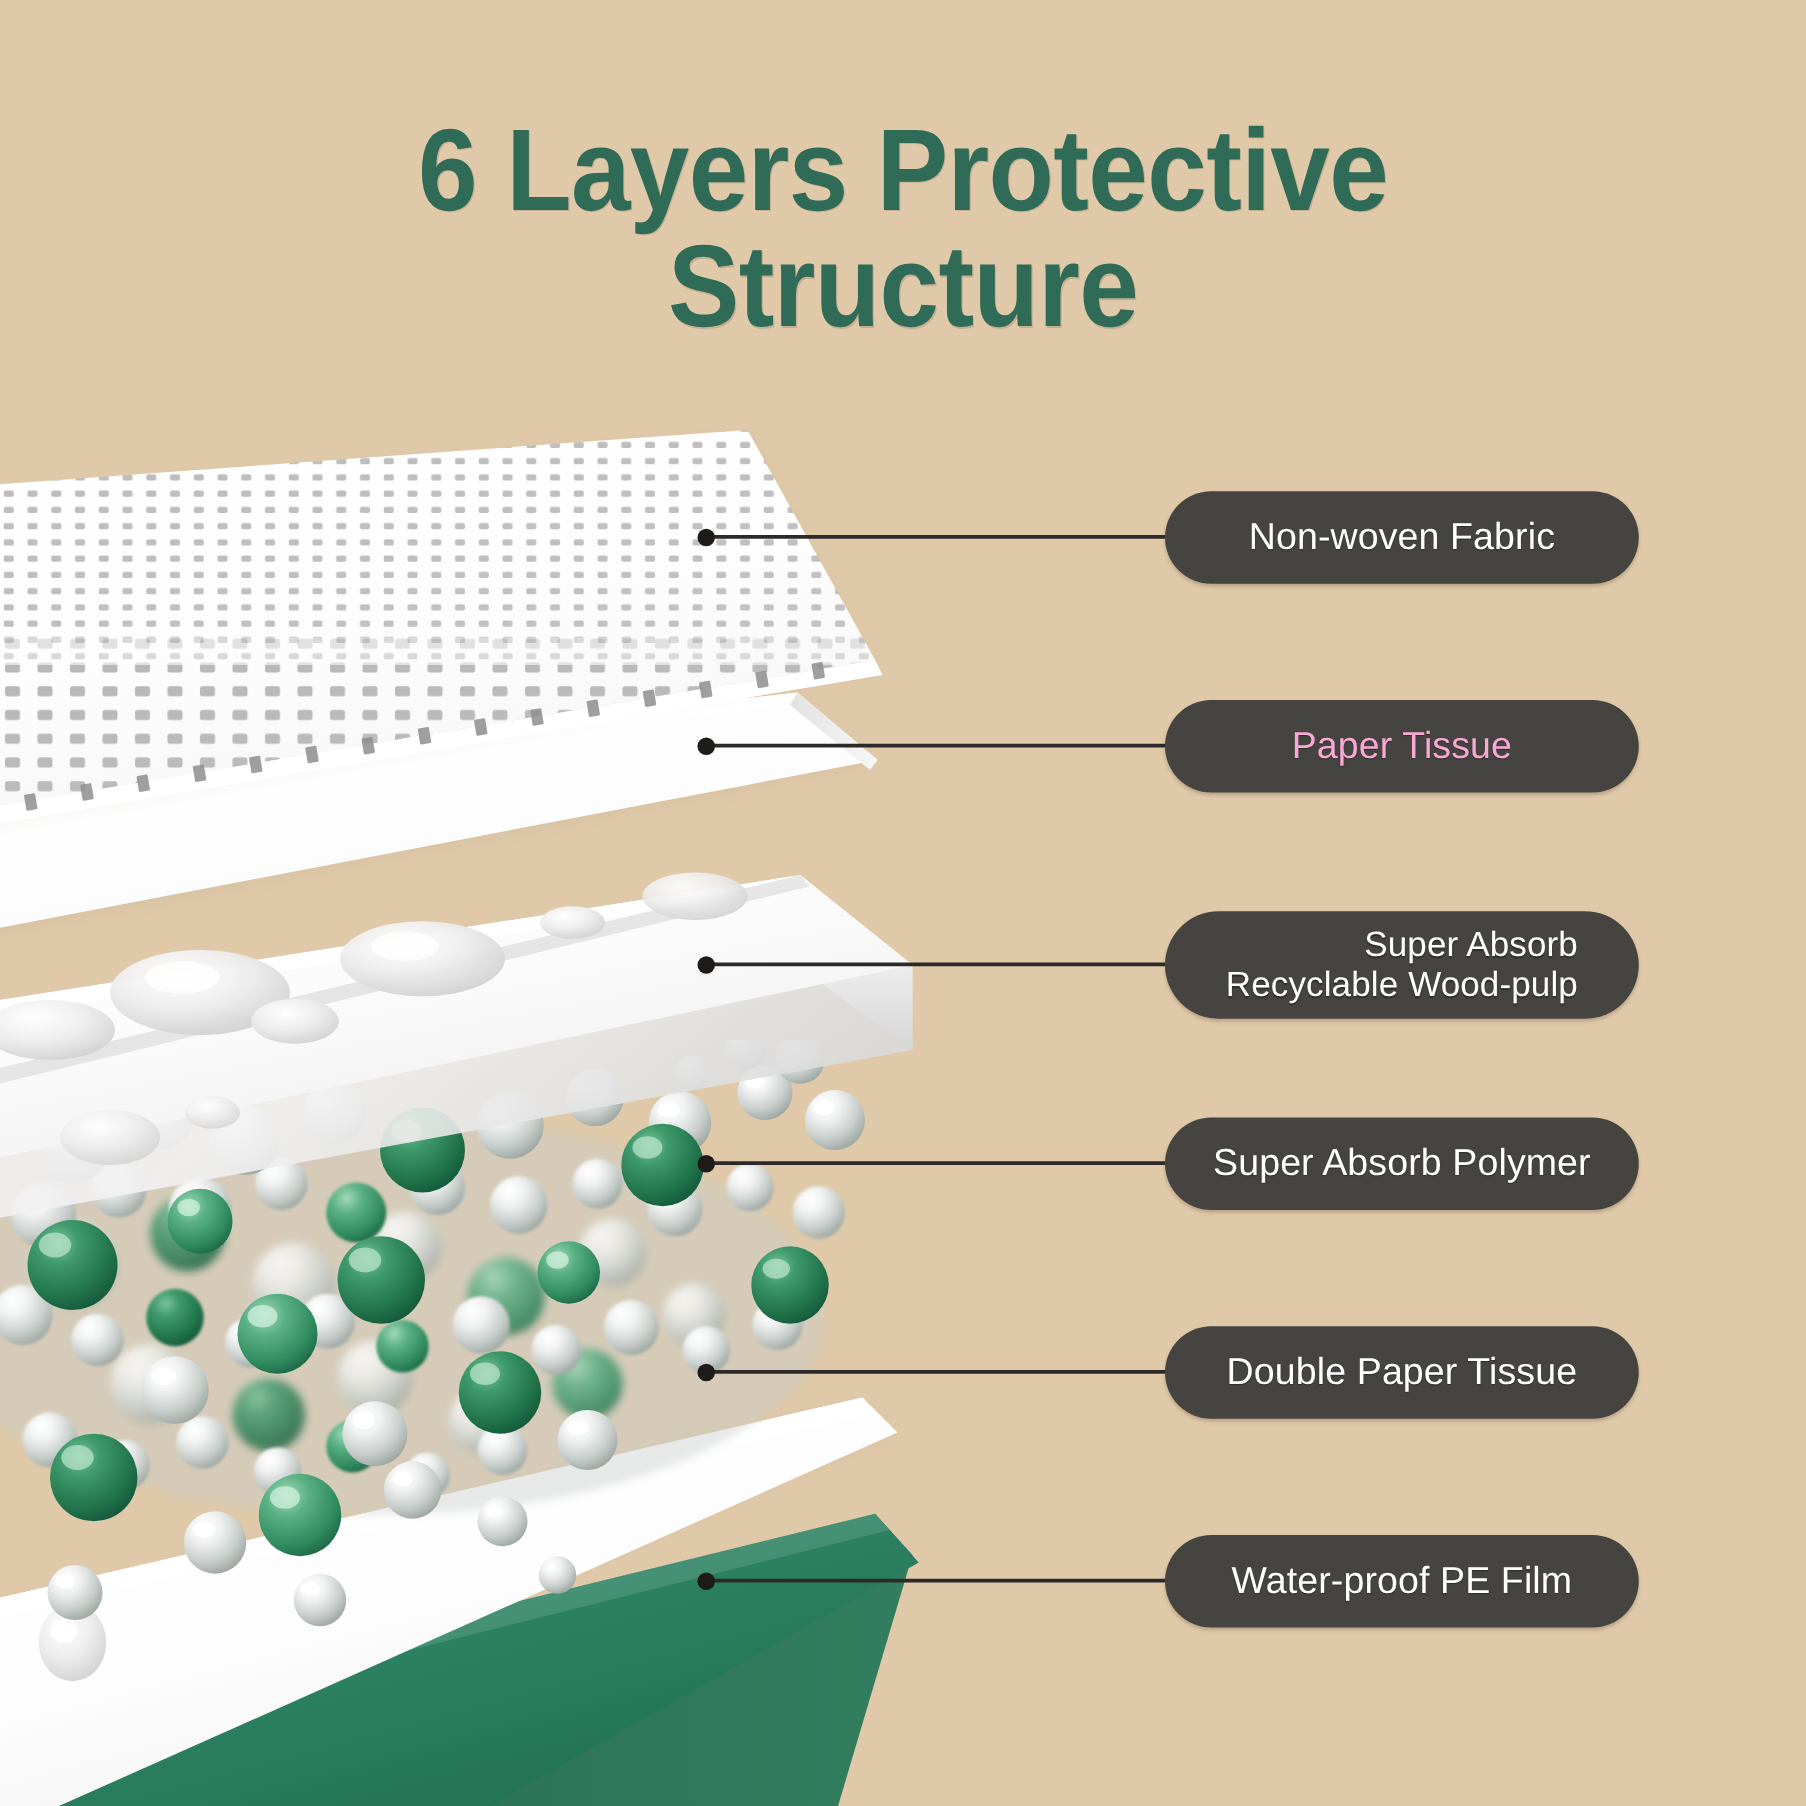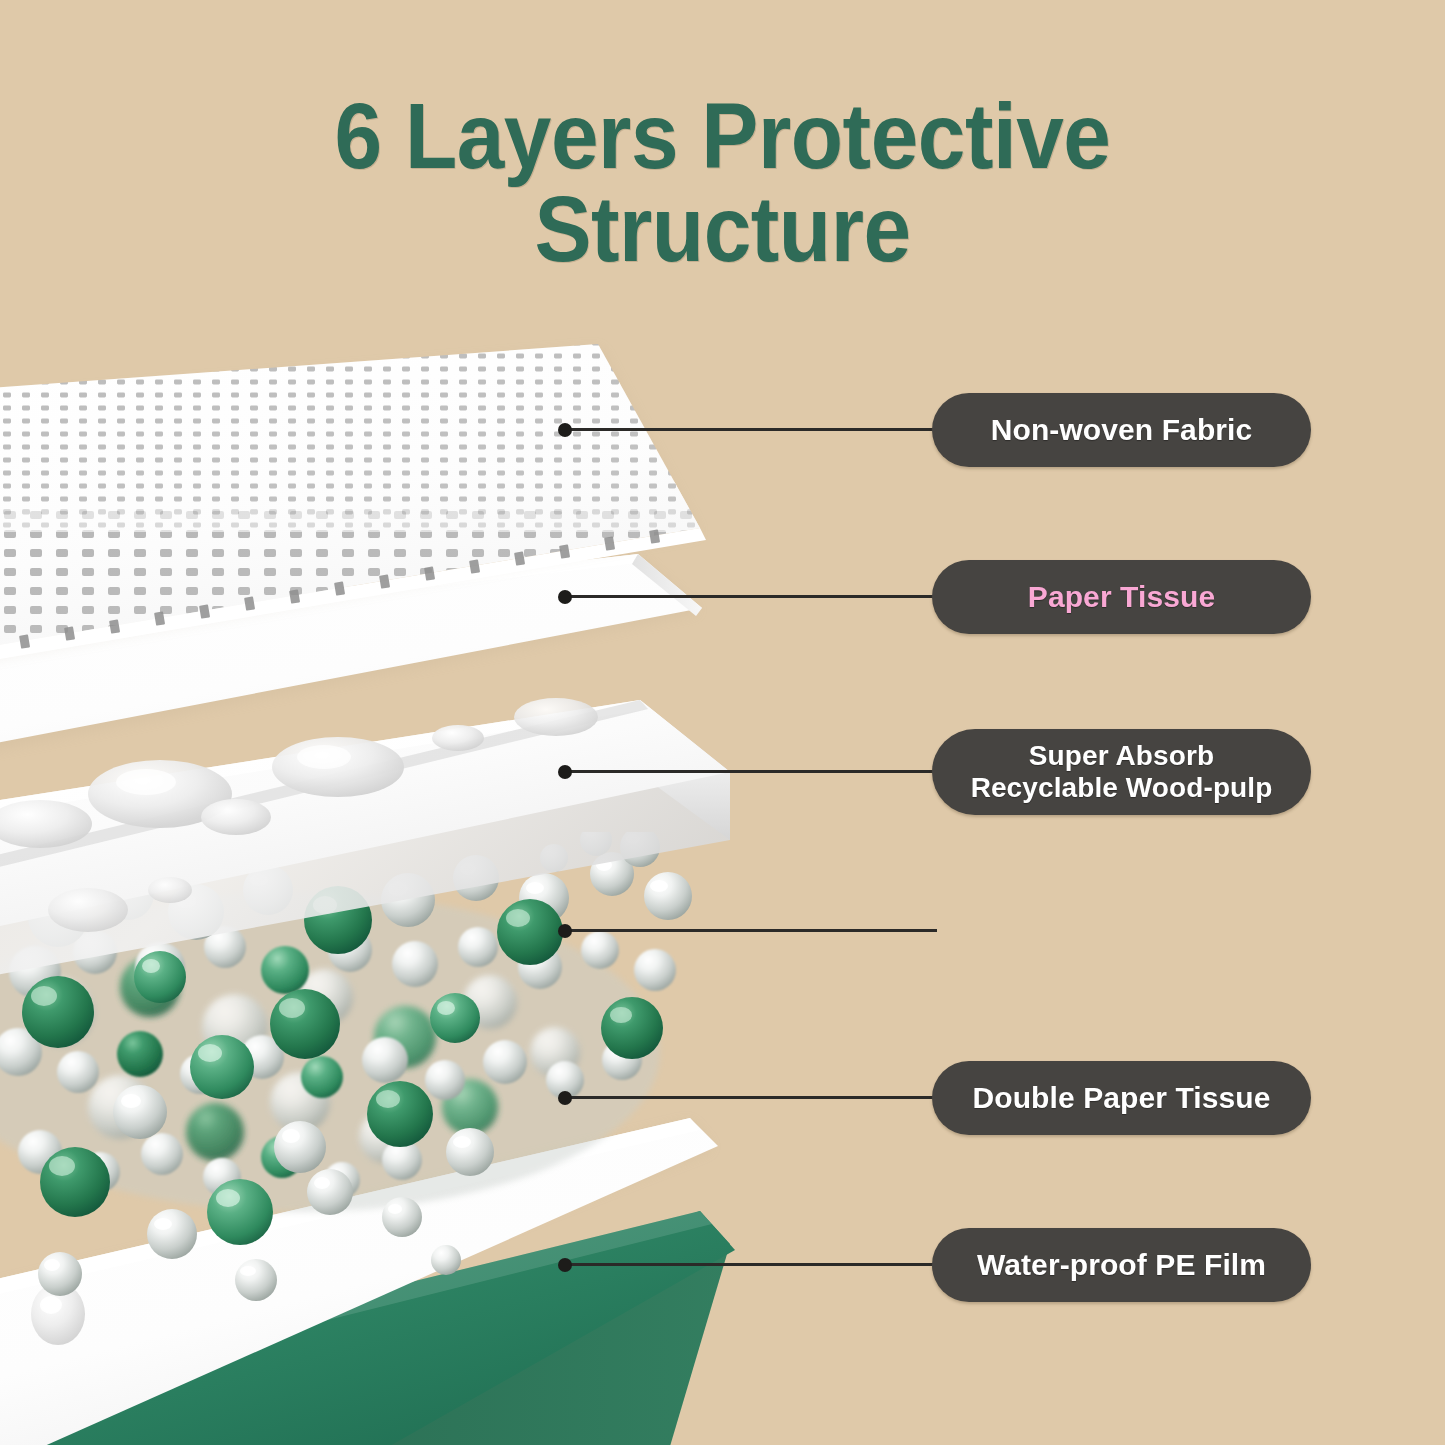--- a/index.html
+++ b/index.html
@@ -67,25 +67,25 @@
 
   
   .pill{
     position:absolute;
     left:932px;
     width:379px;
     background:#464441;
     border-radius:999px;
     color:#ffffff;
     font-family:"Liberation Sans", sans-serif;
-    font-weight:bold;
+    font-weight:normal;
     display:flex;
     align-items:center;
     justify-content:center;
-    text-align:center;
+    text-align:right;
     z-index:40;
     box-shadow:0 2px 3px rgba(90,72,45,0.30);
   }
   .pill span{
     display:block;
     font-size:30px;
     line-height:1.12;
     letter-spacing:0.1px;
     padding:0 14px;
     white-space:pre-line;
@@ -506,20 +506,23 @@
 
   <div class="pill one-line" style="top: 548px; background: rgb(70, 68, 65); color: #f9a8d4;">
     <span>Paper Tissue</span>
   </div>
 
   <div class="pill two-line" style="top: 717px; background: rgb(70, 68, 65); color: rgb(255, 255, 255);">
     <span>Super Absorb
 Recyclable Wood-pulp</span>
   </div>
 
+  <div class="pill one-line" style="top: 882px; background: rgb(70, 68, 65); color: rgb(255, 255, 255);">
+    <span>Super Absorb Polymer</span>
+  </div>
 
   <div class="pill one-line" style="top: 1049px; background: rgb(70, 68, 65); color: rgb(255, 255, 255);">
     <span>Double Paper Tissue</span>
   </div>
 
   <div class="pill one-line" style="top: 1216px; background: rgb(70, 68, 65); color: rgb(255, 255, 255);">
     <span>Water-proof PE Film</span>
   </div>
 
 </div>

